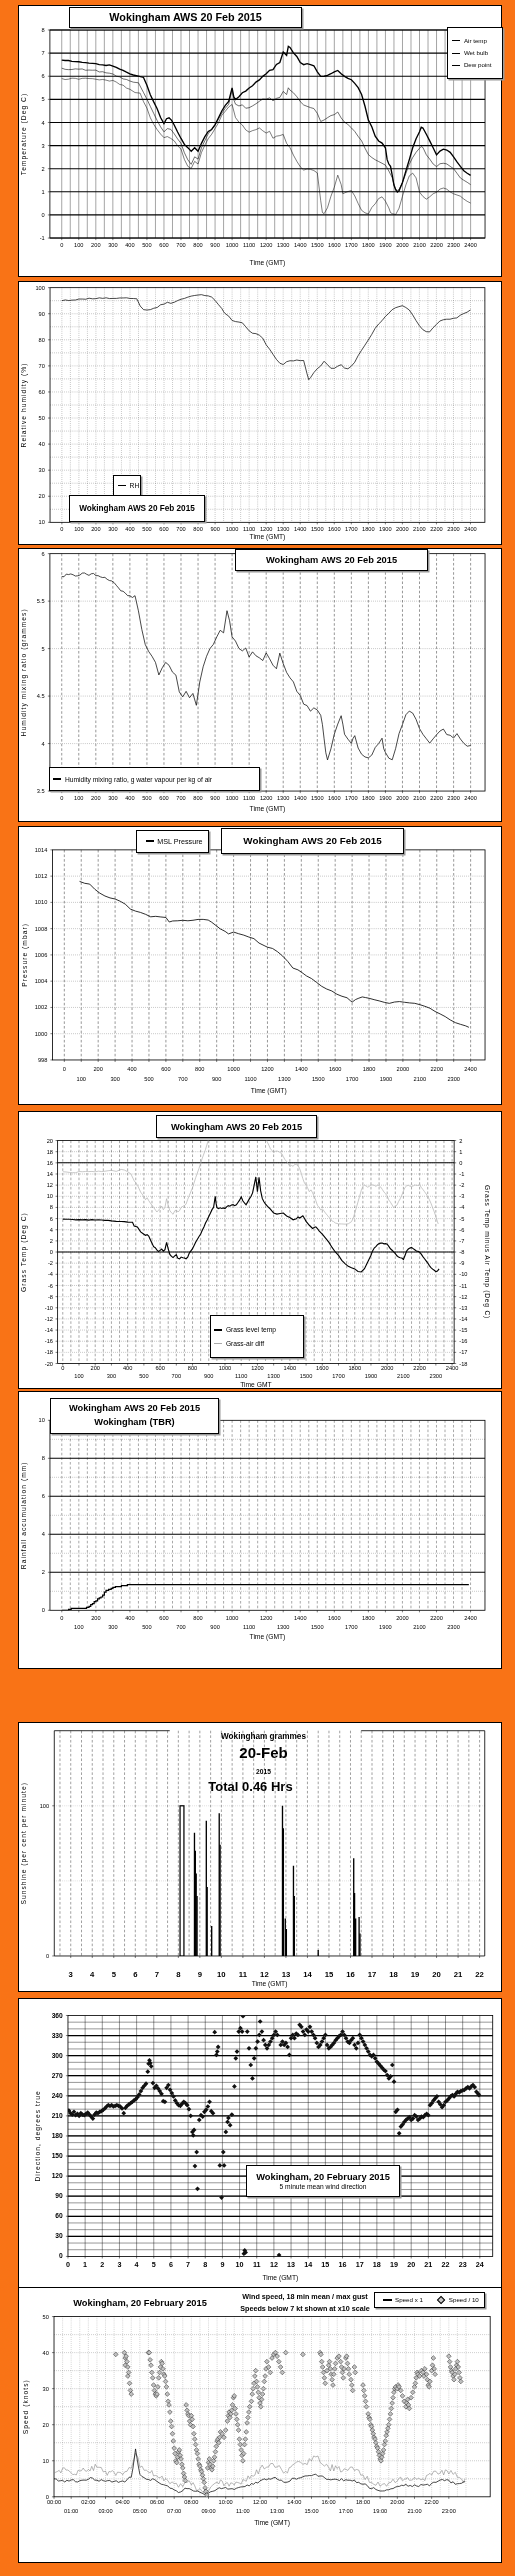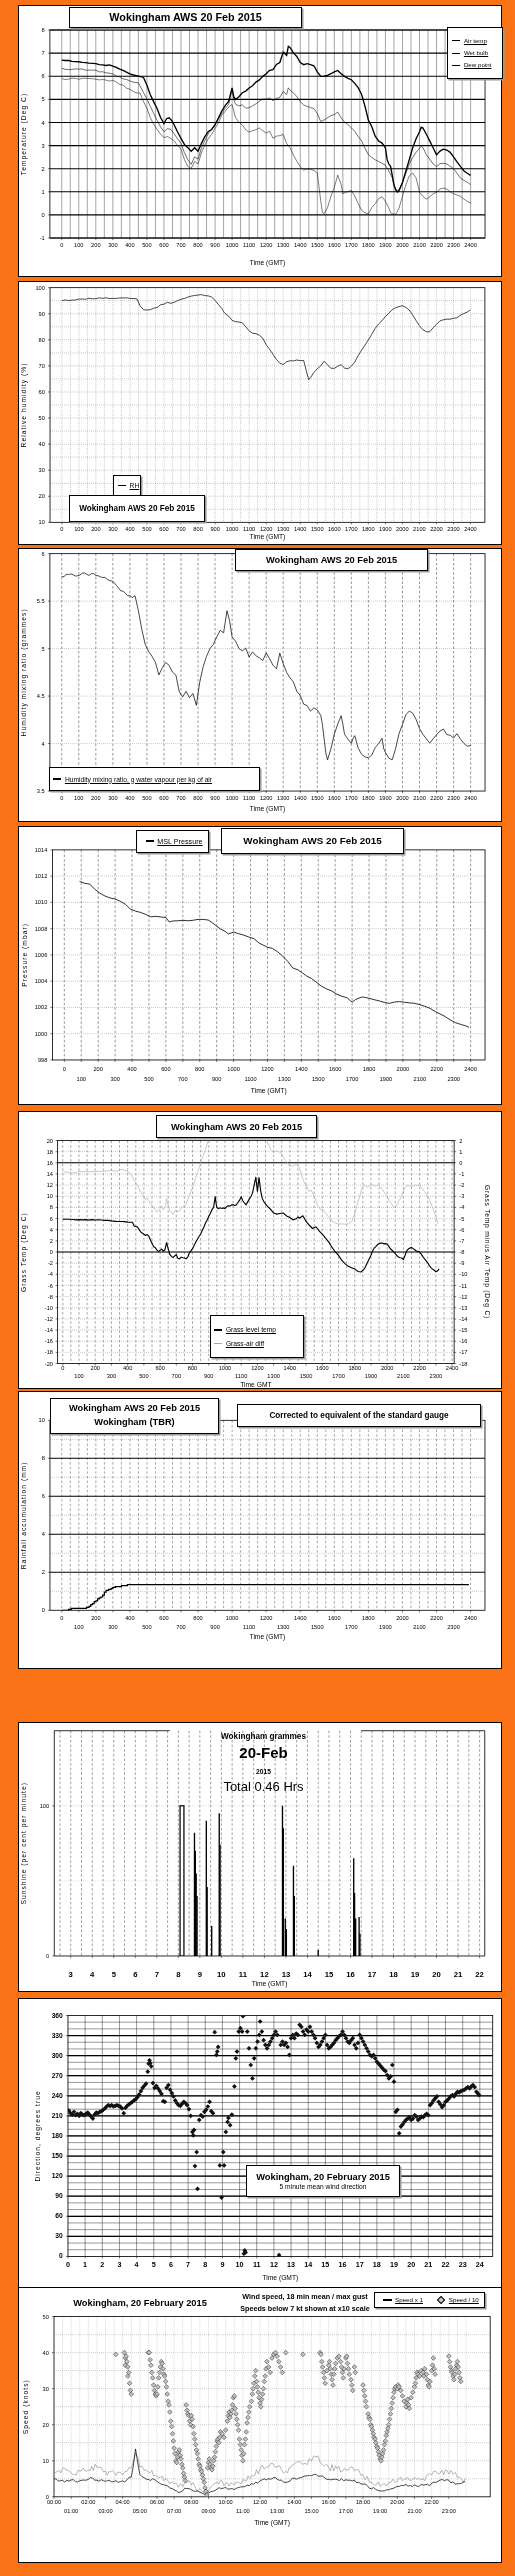--- a/index.html
+++ b/index.html
@@ -12,21 +12,21 @@
   #c3{top:548px;height:274px}
   #c4{top:826px;height:279px}
   #c5{top:1111px;height:278px}
   #c6{top:1391px;height:278px}
   #c7{top:1722px;height:270px}
   #c8{top:1998px;height:295px}
   #c9{top:2287px;height:276px}
   .fbox{position:absolute;background:#fff;border:0.5px solid #000;box-shadow:1.5px 1.5px 0 #9a9a9a;
         display:flex;align-items:center;justify-content:center;text-align:center;box-sizing:border-box;z-index:5;}
   .fbox.col{flex-direction:column;align-items:flex-start;justify-content:center;}
-  .lgrow{display:flex;align-items:center;white-space:nowrap;text-decoration:underline;}
+  .lgrow{display:flex;align-items:center;white-space:nowrap;}
   .ic{display:inline-block;margin:0 3.6px 0 3.1px;flex:none;}
   .ic.l3{width:8.2px;height:1.5px;background:#000;}
   .ic.l2{width:8.2px;height:1px;background:#000;}
   .ic.l1{width:8.2px;height:0.5px;background:#000;}
   .ic.lgray{background:#aaa;}
   .ic.dia{width:4.1px;height:4.1px;background:#c6c6c6;border:0.5px solid #000;transform:rotate(45deg);margin:0 5.2px 0 4.1px;}
   .plaintxt{position:absolute;text-align:center;z-index:4;}
   
   #c1 .t-box{left:50px;top:1px;width:233px;height:20.6px;font-weight:bold;font-size:10.8px;}
   #c1 .lg-box{left:428px;top:20.6px;width:56px;height:52px;font-size:6.2px;padding-left:1px;}
@@ -44,21 +44,21 @@
   #c5 .t-box{left:137px;top:3.1px;width:161px;height:23px;font-weight:bold;font-size:9.3px;}
   #c5 .lg-box{left:191px;top:203px;width:94px;height:43px;font-size:6.7px;}
   #c5 .lg-box .lgrow{margin:3.1px 0;}
   
   #c6 .t-box{left:31px;top:6.2px;width:169px;height:36px;font-weight:bold;font-size:9.3px;line-height:1.5;flex-direction:column;}
   #c6 .note-box{left:218px;top:12.4px;width:244px;height:23px;font-weight:bold;font-size:8.2px;}
   
   #c7 .s1{left:149px;top:9.3px;width:191px;font-weight:bold;font-size:8.2px;}
   #c7 .s2{left:149px;top:20.6px;width:191px;font-weight:bold;font-size:15px;}
   #c7 .s3{left:149px;top:45px;width:191px;font-weight:bold;font-size:6.7px;}
-  #c7 .s4{left:149px;top:56px;width:191px;font-weight:normal;font-size:13px;}
+  #c7 .s4{left:136px;top:56px;width:191px;font-weight:bold;font-size:13px;}
   
   #c8 .t-box{left:227px;top:166px;width:154px;height:32px;flex-direction:column;}
   #c8 .t-box .l1t{font-weight:bold;font-size:9.3px;}
   #c8 .t-box .l2t{font-size:6.7px;margin-top:1px;}
   
   #c9 .title{left:36px;top:10.3px;width:170px;font-weight:bold;font-size:9.3px;}
   #c9 .sub{left:214px;top:3.1px;width:144px;font-weight:bold;font-size:7.2px;line-height:1.6;}
   #c9 .lg-box{left:355px;top:4.1px;width:111px;height:15.5px;font-size:6.2px;justify-content:space-around;}
 </style>
 </head>
@@ -1010,23 +1010,20 @@
         <text x="14" y="239.5" text-anchor="middle" font-size="13" letter-spacing="2" fill="#000" transform="rotate(-90 14 239.5)">Rainfall accumulation (mm)</text>
         <text x="482.5" y="480" text-anchor="middle" font-size="13" fill="#000">Time (GMT)</text>
         <g clip-path="url(#clip5)">
           <path d="M 83.0 424.0 H 96.2 V 422.2 H 101.2 V 420.3 H 126.0 V 420.3 H 131.0 V 418.5 H 135.9 V 416.6 H 139.2 V 412.9 H 142.6 V 411.1 H 145.9 V 407.4 H 149.2 V 405.6 H 152.5 V 401.9 H 155.8 V 400.0 H 159.1 V 398.2 H 162.4 V 394.5 H 165.7 V 388.9 H 169.0 V 385.3 H 174.0 V 383.4 H 178.9 V 381.6 H 182.3 V 379.7 H 187.2 V 377.9 H 198.8 V 376.0 H 210.4 V 374.2 H 873.7 V 374.2" fill="none" stroke="#000" stroke-width="2.4"></path>
         </g>
       </svg>
     <div class="fbox t-box">
       <span>Wokingham AWS 20 Feb 2015</span>
       <span>Wokingham (TBR)</span>
     </div>
-    <div class="fbox note-box">
-        <span>Corrected to equivalent of the standard gauge</span>
-      </div>
   </div>
 
   <div class="chart" id="c7">
     <svg class="plot" width="482" height="270" viewBox="0 0 936 525">
         <defs>
           <clipPath id="clip6">
             <rect x="68" y="15" width="837" height="438"></rect>
           </clipPath>
         </defs>
         <rect x="68" y="15" width="837" height="438" fill="#fff"></rect>

